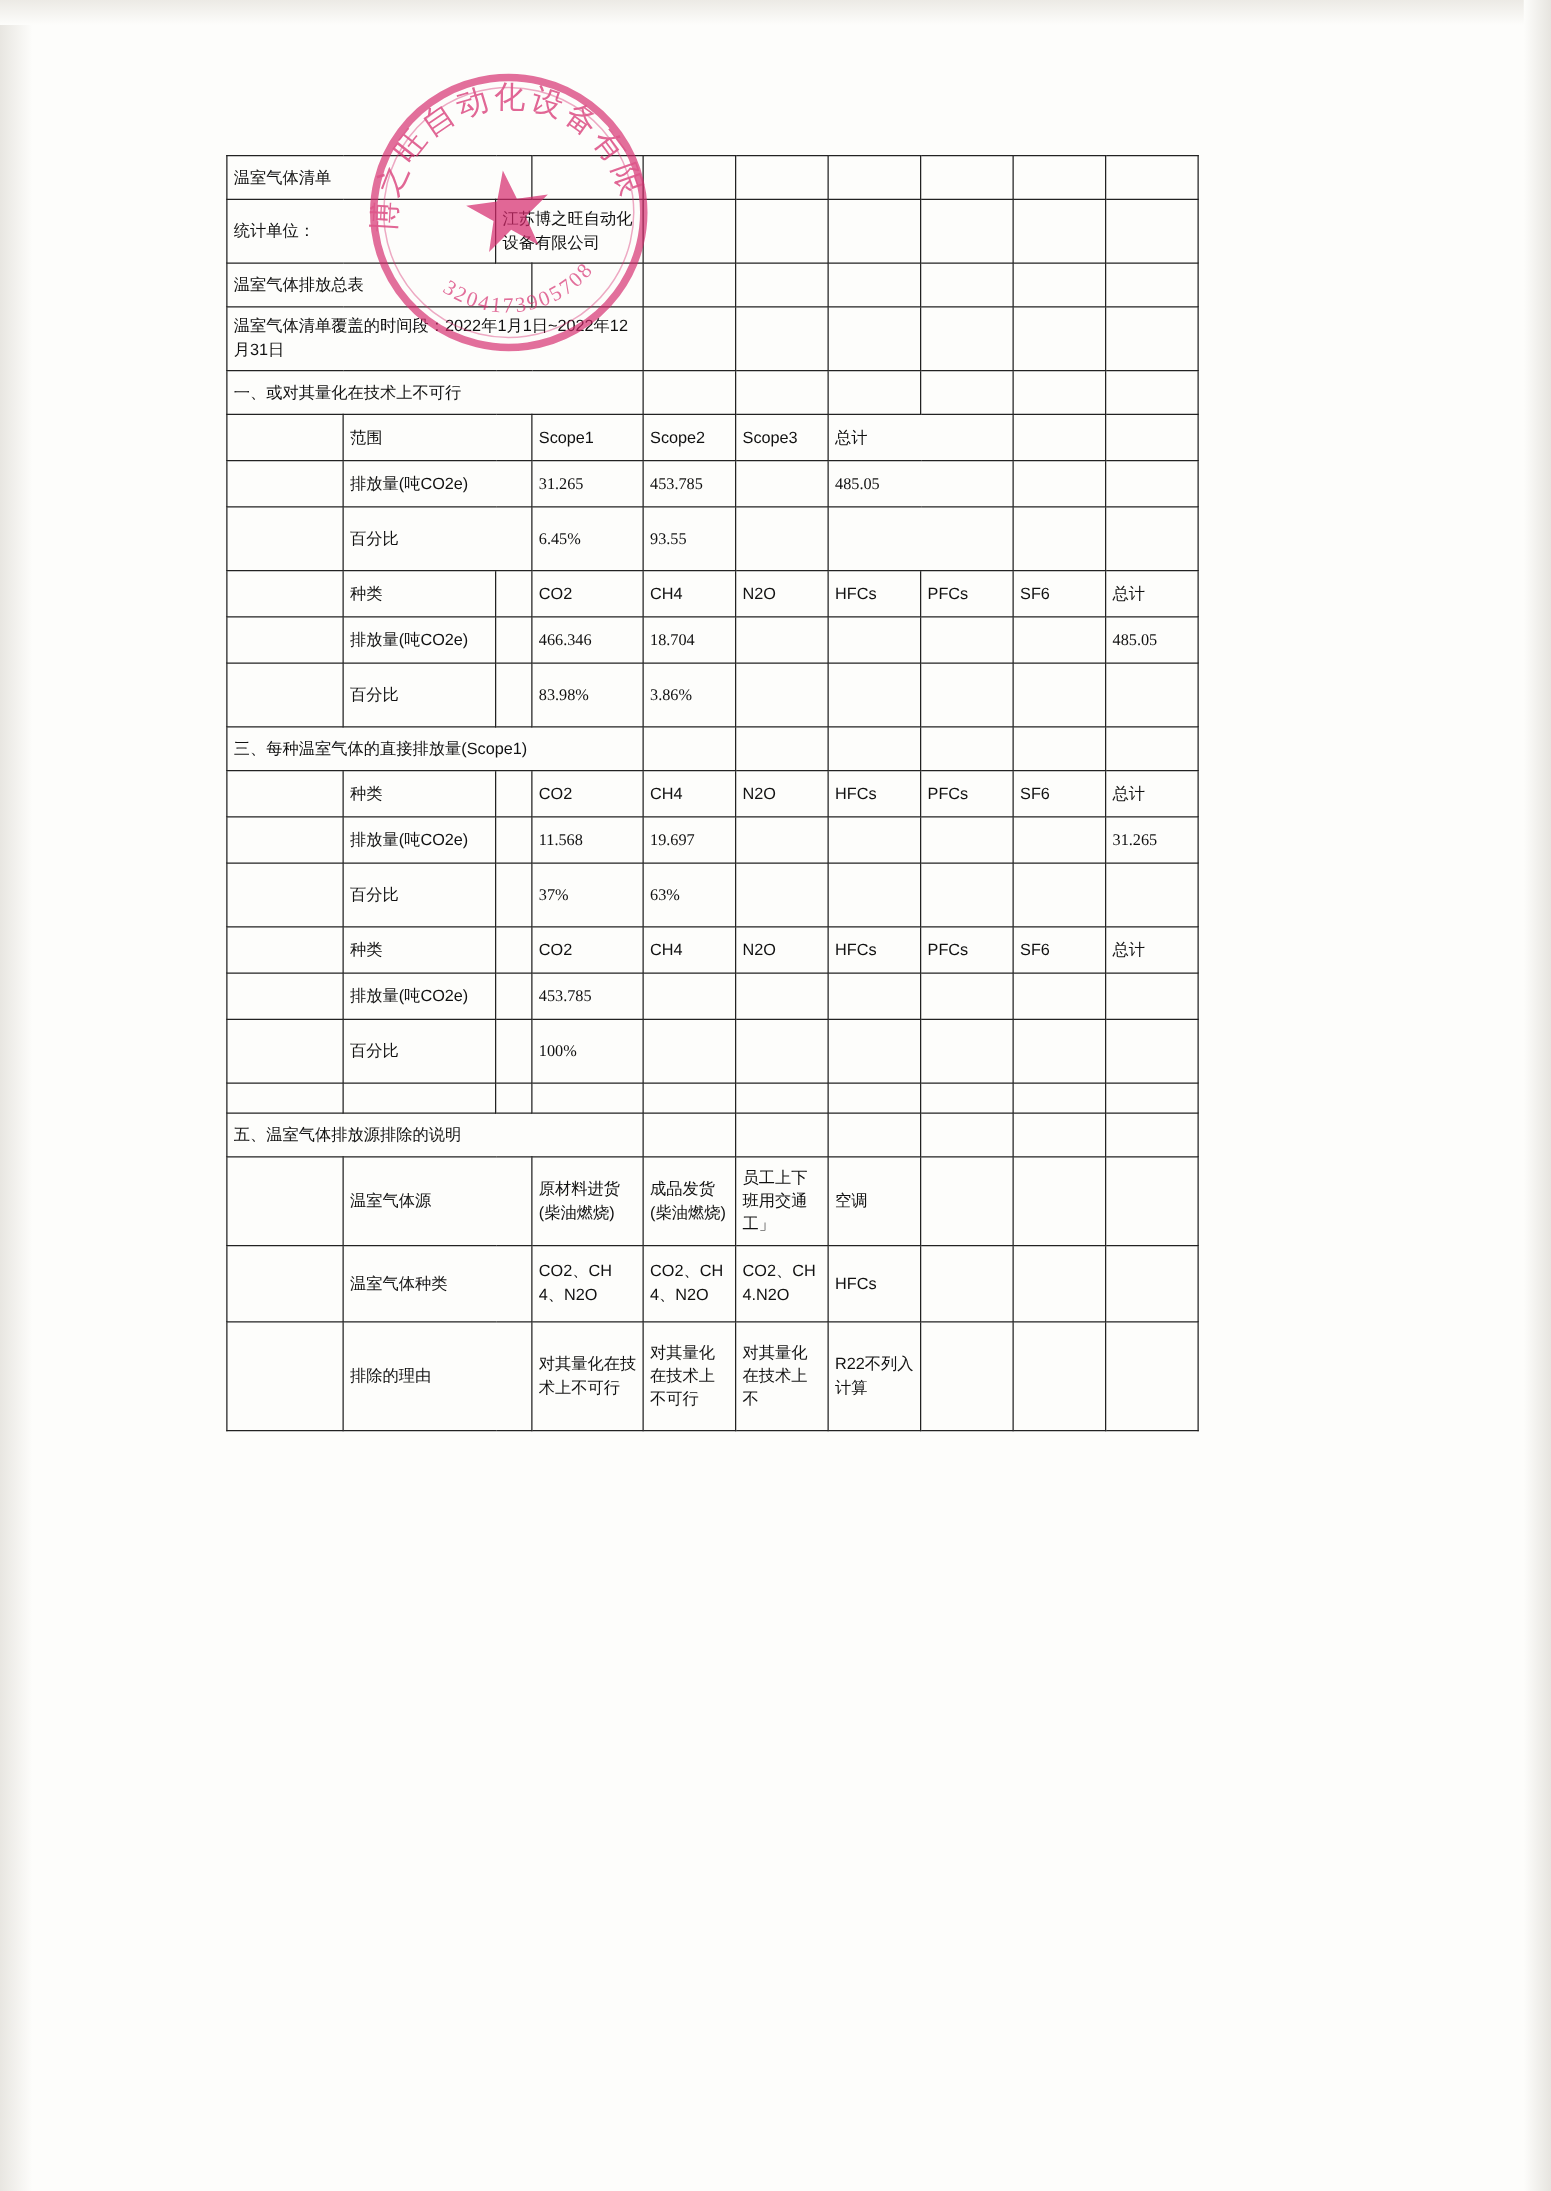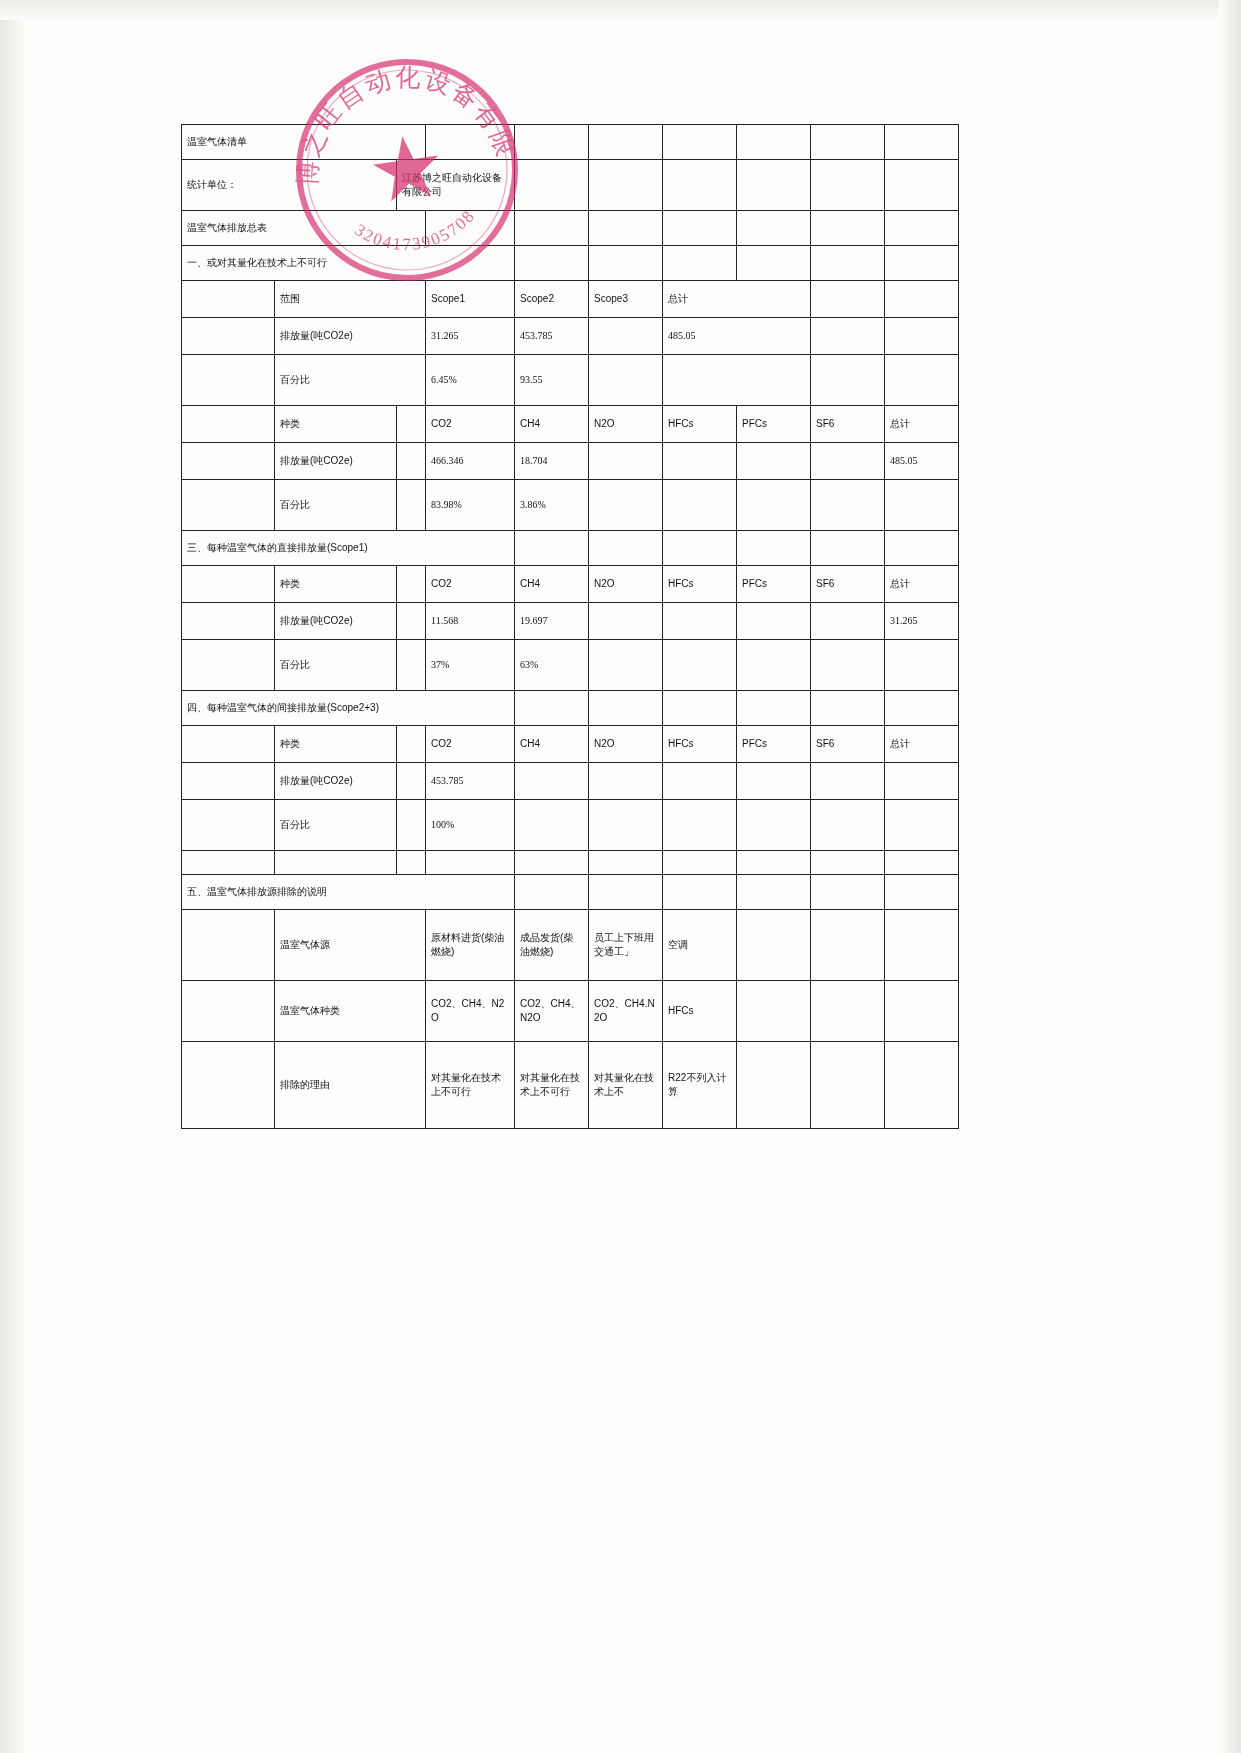--- a/index.html
+++ b/index.html
@@ -55,21 +55,21 @@
   .stamp svg { display:block; }
 
   
   .doc-table {
     position: absolute;
     left: 181px;
     top: 124px;
     width: 760px;
     border-collapse: collapse;
     table-layout: fixed;
-    font-size: 10px;
+    font-size: 13px;
     color: #111;
     z-index: 3;
   }
   .doc-table td {
     border: 1px solid #222;
     padding: 4px 5px;
     vertical-align: middle;
     line-height: 1.45;
     word-break: break-all;
   }
@@ -153,20 +153,29 @@
       <td colspan="3" class="cell-pad">温室气体排放总表</td>
       <td></td>
       <td></td>
       <td></td>
       <td></td>
       <td></td>
       <td></td>
       <td></td>
     </tr>
 
+    <tr>
+      <td colspan="4" class="cell-pad tall two-line">温室气体清单覆盖的时间段：2022年1月1日~2022年12月31日</td>
+      <td></td>
+      <td></td>
+      <td></td>
+      <td></td>
+      <td></td>
+      <td></td>
+    </tr>
 
     <tr class="r-title">
       <td colspan="4" class="cell-pad">一、或对其量化在技术上不可行</td>
       <td></td>
       <td></td>
       <td></td>
       <td></td>
       <td></td>
       <td></td>
     </tr>
@@ -280,29 +289,20 @@
       <td></td>
       <td class="num">37%</td>
       <td class="num">63%</td>
       <td class="num"></td>
       <td class="num"></td>
       <td class="num"></td>
       <td class="num"></td>
       <td class="num"></td>
     </tr>
 
-    <tr class="r-title">
-      <td colspan="4" class="cell-pad">四、每种温室气体的间接排放量(Scope2+3)</td>
-      <td></td>
-      <td></td>
-      <td></td>
-      <td></td>
-      <td></td>
-      <td></td>
-    </tr>
     <tr class="head-row">
       <td></td>
       <td class="cell-pad">种类</td>
       <td></td>
       <td>CO2</td>
       <td>CH4</td>
       <td>N2O</td>
       <td>HFCs</td>
       <td>PFCs</td>
       <td>SF6</td>

